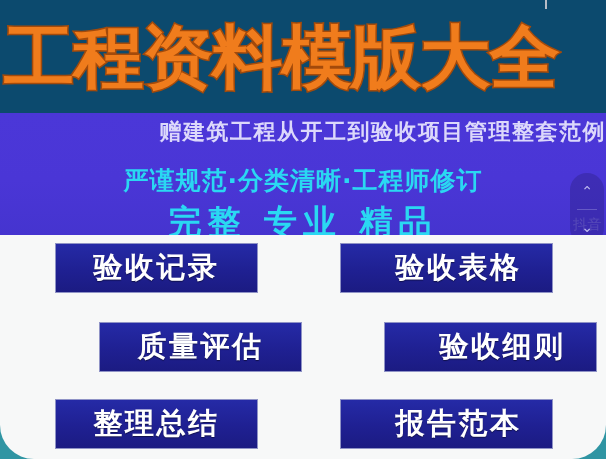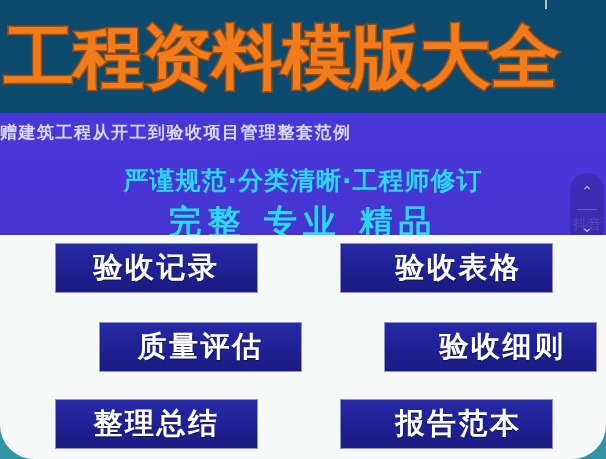--- a/index.html
+++ b/index.html
@@ -63,22 +63,22 @@
     width: 606px;
     height: 122px;
     background: #4a36d6;
     background-image: linear-gradient(180deg,#4b37d8 0%, #4a36d6 55%, #4534cf 100%);
     overflow: hidden;
   }
   .band-line1 {
     position: absolute;
     left: 0; top: 4px;
     width: 606px;
-    text-align: left;
-    font-size: 17px;
+    text-align: right;
+    font-size: 22px;
     line-height: 30px;
     font-weight: 700;
     letter-spacing: 1.5px;
     color: #dcd8fb;
     white-space: nowrap;
   }
   .band-line2 {
     position: absolute;
     left: 0; top: 52px;
     width: 606px;

